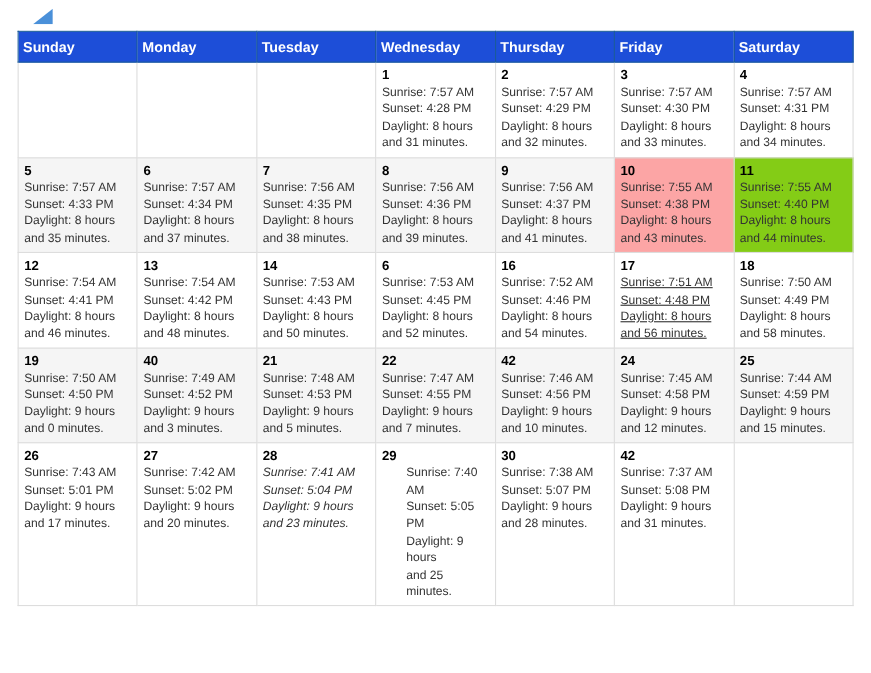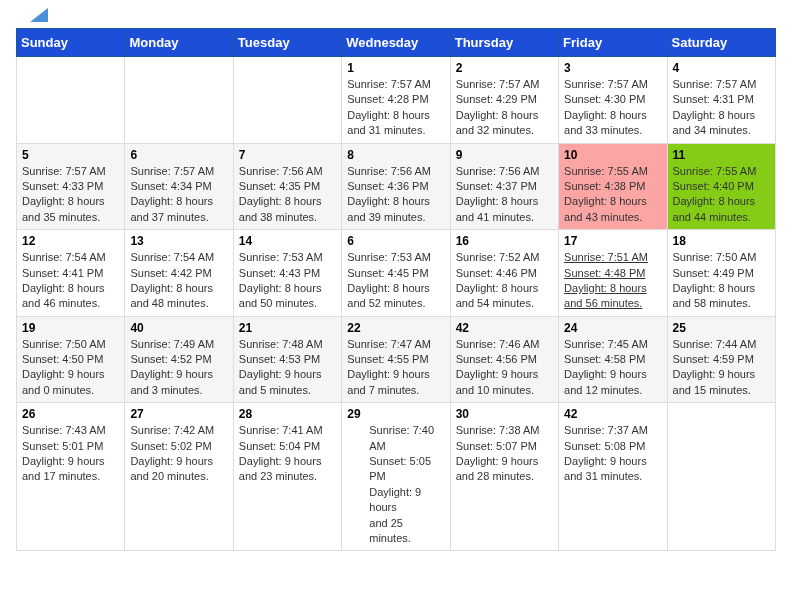--- a/index.html
+++ b/index.html
@@ -317,21 +317,21 @@
         </td>
         <td>
           <div class="day-number">27</div>
           <div class="day-info" style="white-space: pre-line;">Sunrise: 7:42 AM
 Sunset: 5:02 PM
 Daylight: 9 hours
 and 20 minutes.</div>
         </td>
         <td>
           <div class="day-number">28</div>
-          <div class="day-info" style="white-space: pre-line;">Sunrise: 7:41 AM
+          <div class="day-info" style="white-space: pre-line; font-style: italic;">Sunrise: 7:41 AM
 Sunset: 5:04 PM
 Daylight: 9 hours
 and 23 minutes.</div>
         </td>
         <td>
           <div class="day-number">29</div>
           <div class="day-info" style="white-space: pre-line; margin-left: 22px;">Sunrise: 7:40 AM
 Sunset: 5:05 PM
 Daylight: 9 hours
 and 25 minutes.</div>

